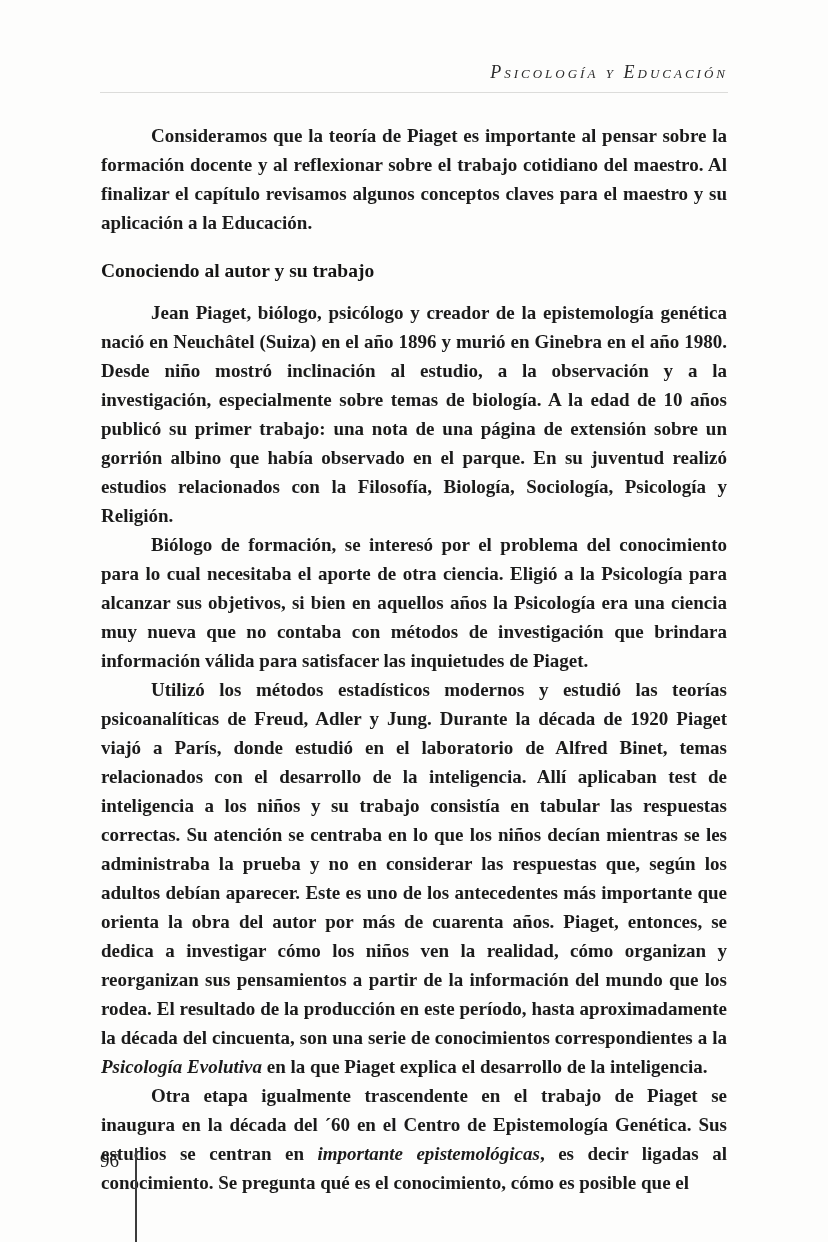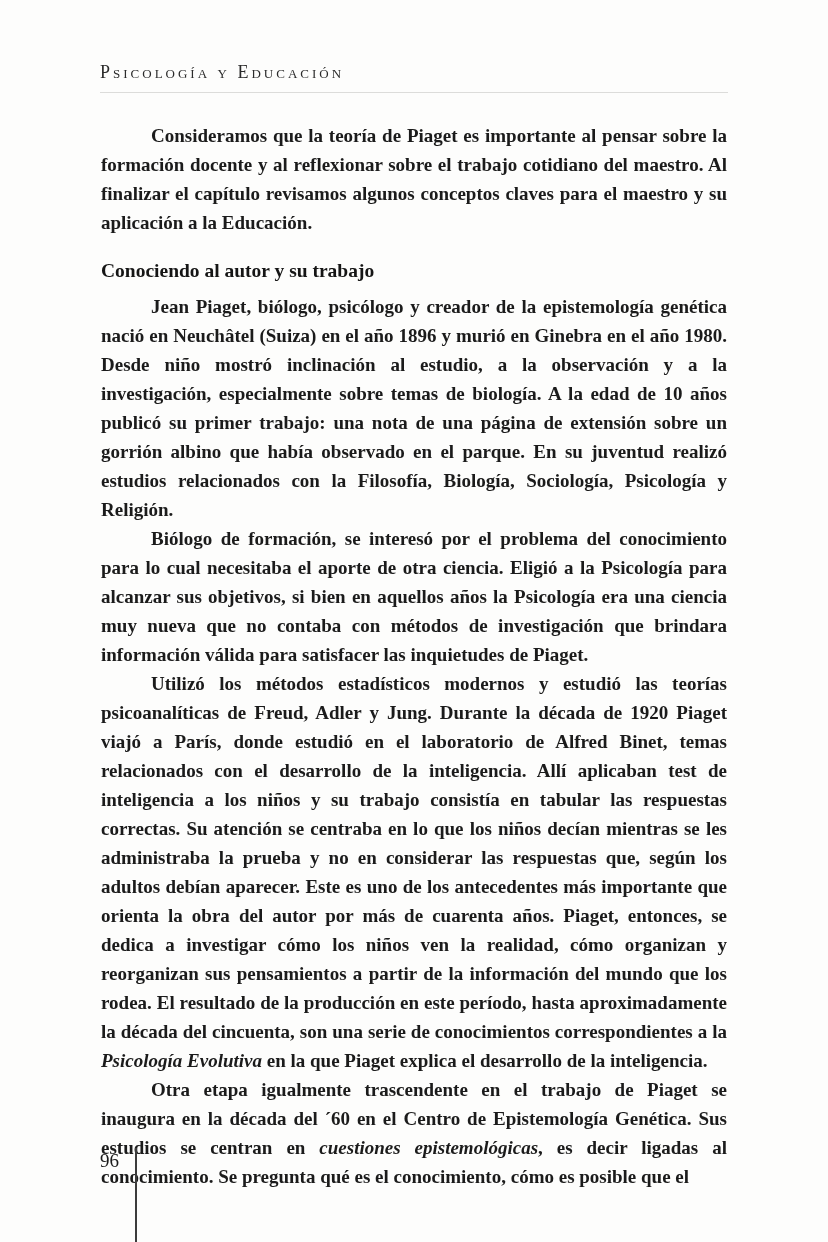--- a/index.html
+++ b/index.html
@@ -15,21 +15,22 @@
   .page {
     position: absolute;
     inset: 0;
     background: #fdfdfc;
   }
   .page-header {
     position: absolute;
     top: 62px;
     left: 100px;
     width: 628px;
-    text-align: left;
+    text-align: right;
+    font-style: italic;
   }
   .running-title {
     font-variant: small-caps;
     letter-spacing: 3px;
     font-size: 18px;
     color: #2b2b2b;
   }
   .header-rule {
     margin-top: 9px;
     height: 1px;
@@ -46,21 +47,21 @@
     line-height: 29px;
     text-align: justify;
     text-indent: 50px;
     hyphens: none;
     font-weight: bold;
   }
   .section-heading {
     font-size: 19.5px;
     font-weight: bold;
     color: #151515;
-    margin: 23px 0 10px 0;
+    margin: 23px 0 16px 0;
     text-indent: 0;
   }
   .italic { font-style: italic; }
   .page-number {
     position: absolute;
     left: 100px;
     top: 1150px;
     font-size: 19px;
     color: #1b1b1b;
   }
@@ -88,21 +89,21 @@
     <p class="para">Consideramos que la teoría de Piaget es importante al pensar sobre la formación docente y al reflexionar sobre el trabajo cotidiano del maestro. Al finalizar el capítulo revisamos algunos conceptos claves para el maestro y su aplicación a la Educación.</p>
 
     <h2 class="section-heading">Conociendo al autor y su trabajo</h2>
 
     <p class="para">Jean Piaget, biólogo, psicólogo y creador de la epistemología genética nació en Neuchâtel (Suiza) en el año 1896 y murió en Ginebra en el año 1980. Desde niño mostró inclinación al estudio, a la observación y a la investigación, especialmente sobre temas de biología. A la edad de 10 años publicó su primer trabajo: una nota de una página de extensión sobre un gorrión albino que había observado en el parque. En su juventud realizó estudios relacionados con la Filosofía, Biología, Sociología, Psicología y Religión.</p>
 
     <p class="para">Biólogo de formación, se interesó por el problema del conocimiento para lo cual necesitaba el aporte de otra ciencia. Eligió a la Psicología para alcanzar sus objetivos, si bien en aquellos años la Psicología era una ciencia muy nueva que no contaba con métodos de investigación que brindara información válida para satisfacer las inquietudes de Piaget.</p>
 
     <p class="para"><span>Utilizó los métodos estadísticos modernos y estudió las teorías psicoanalíticas de Freud, Adler y Jung. Durante la década de 1920 Piaget viajó a París, donde estudió en el laboratorio de Alfred Binet, temas relacionados con el desarrollo de la inteligencia. Allí aplicaban test de inteligencia a los niños y su trabajo consistía en tabular las respuestas correctas. Su atención se centraba en lo que los niños decían mientras se les administraba la prueba y no en considerar las respuestas que, según los adultos debían aparecer. Este es uno de los antecedentes más importante que orienta la obra del autor por más de cuarenta años. Piaget, entonces, se dedica a investigar cómo los niños ven la realidad, cómo organizan y reorganizan sus pensamientos a partir de la información del mundo que los rodea. El resultado de la producción en este período, hasta aproximadamente la década del cincuenta, son una serie de conocimientos correspondientes a la </span><em class="italic">Psicología Evolutiva</em><span> en la que Piaget explica el desarrollo de la inteligencia.</span></p>
 
-    <p class="para"><span>Otra etapa igualmente trascendente en el trabajo de Piaget se inaugura en la década del ´60 en el Centro de Epistemología Genética. Sus estudios se centran en </span><em class="italic">cuestiones epistemológicas</em><span>, es decir ligadas al conocimiento. Se pregunta qué es el conocimiento, cómo es posible que el</span></p>
+    <p class="para"><span>Otra etapa igualmente trascendente en el trabajo de Piaget se inaugura en la década del ´60 en el Centro de Epistemología Genética. Sus estudios se centran en </span><em class="italic">importante epistemológicas</em><span>, es decir ligadas al conocimiento. Se pregunta qué es el conocimiento, cómo es posible que el</span></p>
 
   </main>
 
   <footer>
     <span class="page-number">96</span>
     <div class="footer-rule"></div>
   </footer>
 
 </div>
 

